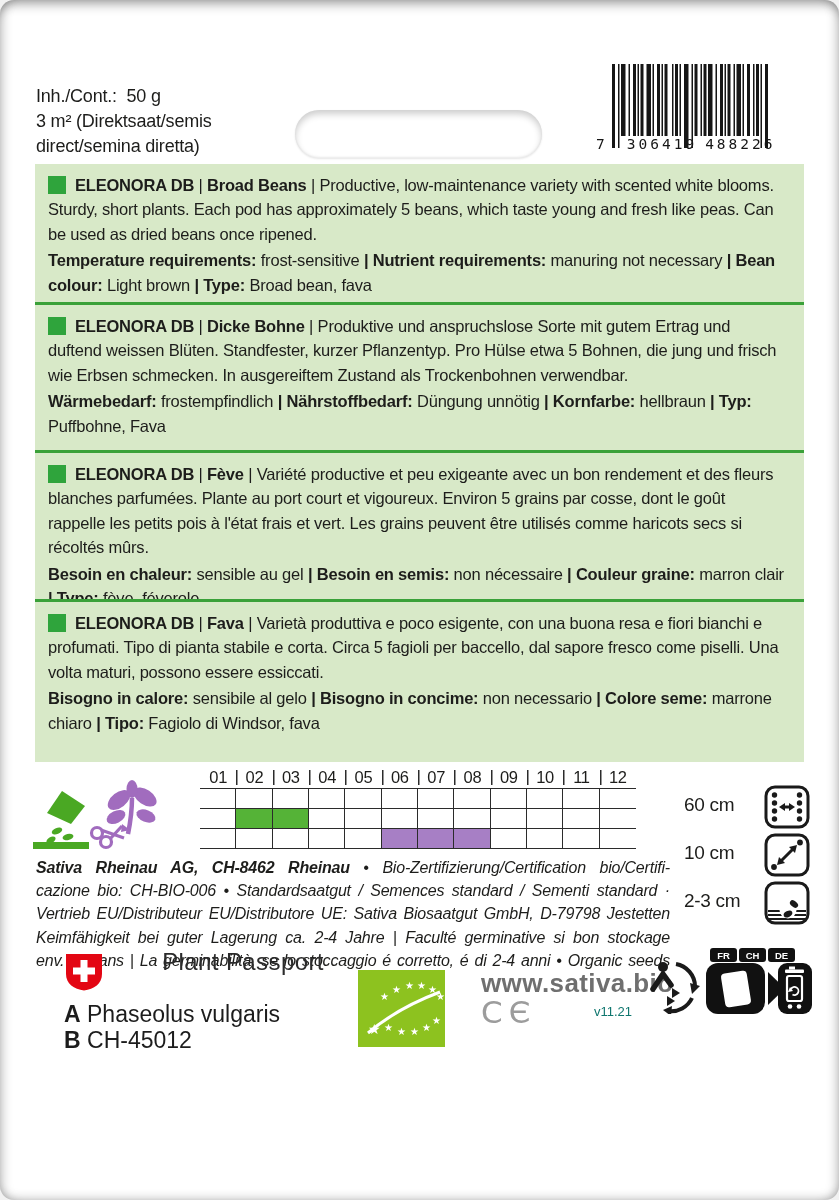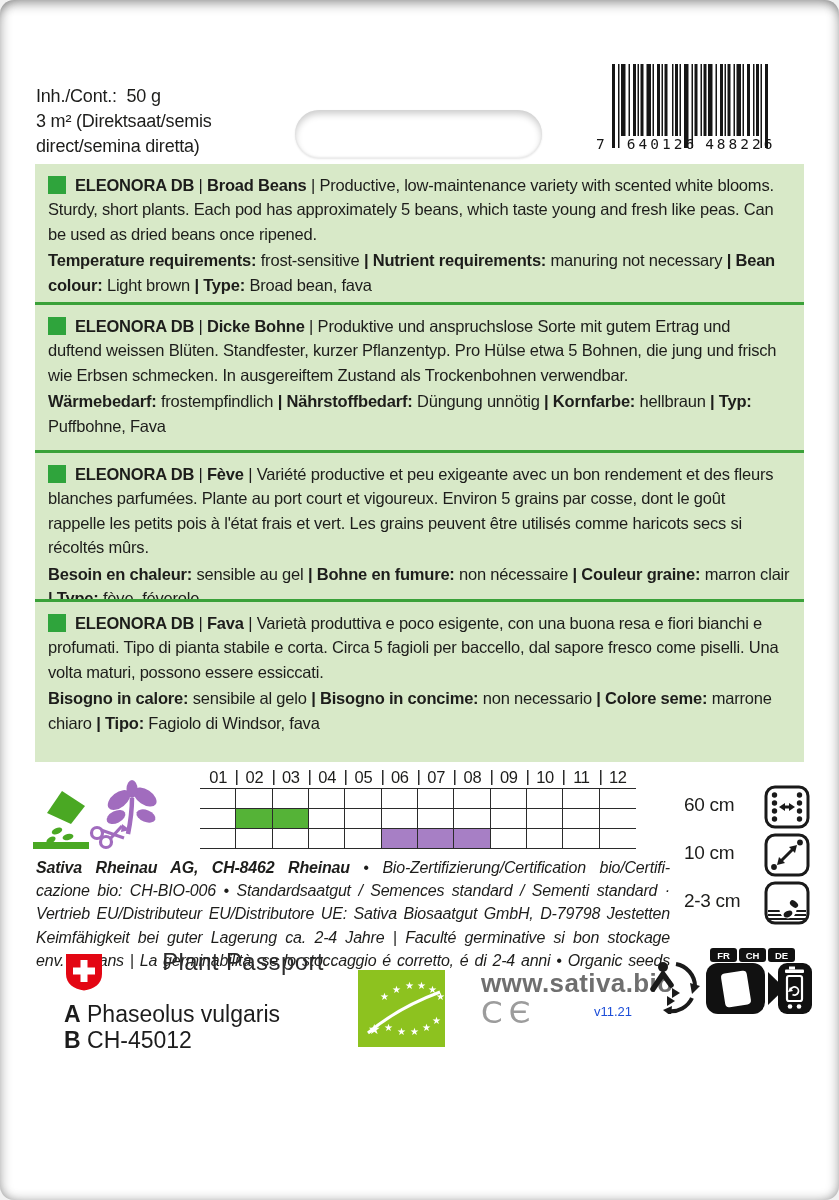--- a/index.html
+++ b/index.html
@@ -46,21 +46,21 @@
   #company{position:absolute;left:36px;top:856px;width:634px;font-size:16px;line-height:23.2px;letter-spacing:-.2px;font-style:italic;}
   #company div{text-align:justify;text-align-last:justify;}
   
   #swiss-shield{position:absolute;left:64px;top:953px;}
   #passport-title{position:absolute;left:148px;top:948px;width:190px;text-align:center;font-size:24px;color:#2b2b2b;letter-spacing:.4px;}
   .passport-line{position:absolute;left:64px;font-size:23px;color:#1c1c1c;}
   #passport-a{top:1001px;} #passport-b{top:1027px;text-align:center;}
   #eu-logo{position:absolute;left:358px;top:970px;}
   #website{position:absolute;left:481px;top:968px;font-size:26px;font-weight:bold;color:#6f6f6f;letter-spacing:.4px;}
   #ce-mark{position:absolute;left:481px;top:994px;font-size:31px;color:#9c9c9c;font-family:"DejaVu Sans",sans-serif;letter-spacing:6px;}
-  #version{position:absolute;left:594px;top:1004px;font-size:13px;color:#1d4ed8;}
+  #version{position:absolute;left:594px;top:1004px;font-size:13px;color:#0f766e;}
   #triman{position:absolute;left:644px;top:958px;}
   #sort-badge{position:absolute;left:706px;top:948px;}
 </style>
 </head>
 <body>
 
 <div class="packet">
 
   <div id="content-info">
     <span>Inh./Cont.:</span>
@@ -101,39 +101,39 @@
         <rect x="124.50" y="0" width="4.50" height="72" fill="#161616"></rect>
         <rect x="130.50" y="0" width="1.50" height="72" fill="#161616"></rect>
         <rect x="135.00" y="0" width="3.00" height="72" fill="#161616"></rect>
         <rect x="141.00" y="0" width="1.50" height="72" fill="#161616"></rect>
         <rect x="144.00" y="0" width="3.00" height="72" fill="#161616"></rect>
         <rect x="148.50" y="0" width="1.50" height="84" fill="#161616"></rect>
         <rect x="153.00" y="0" width="3.00" height="84" fill="#161616"></rect>
       </svg>
     <div class="digits">
       <span>7</span>
-      <span class="g1">640126</span>
+      <span class="g1">306419</span>
       <span class="g2">488226</span>
     </div>
   </div>
 
   <div id="green-panel">
       <div class="block" style="height: 138px;">
         <p class="head"><span class="bullet"></span><b>ELEONORA DB</b> | <b>Broad Beans</b> | <span>Productive, low-maintenance variety with scented white blooms. Sturdy, short plants. Each pod has approximately 5 beans, which taste young and fresh like peas. Can be used as dried beans once ripened.</span></p>
         <p class="specs"><b>Temperature requirements:</b> <span>frost-sensitive</span><b> | </b><b>Nutrient requirements:</b> <span>manuring not necessary</span><b> | </b><b>Bean colour:</b> <span>Light brown</span><b> | </b><b>Type:</b> <span>Broad bean, fava</span></p>
       </div>
       <div class="divider"></div>
       <div class="block" style="height: 145px;">
         <p class="head"><span class="bullet"></span><b>ELEONORA DB</b> | <b>Dicke Bohne</b> | <span>Produktive und anspruchslose Sorte mit gutem Ertrag und duftend weissen Blüten. Standfester, kurzer Pflanzentyp. Pro Hülse etwa 5 Bohnen, die jung und frisch wie Erbsen schmecken. In ausgereiftem Zustand als Trockenbohnen verwendbar.</span></p>
         <p class="specs"><b>Wärmebedarf:</b> <span>frostempfindlich</span><b> | </b><b>Nährstoffbedarf:</b> <span>Düngung unnötig</span><b> | </b><b>Kornfarbe:</b> <span>hellbraun</span><b> | </b><b>Typ:</b> <span>Puffbohne, Fava</span></p>
       </div>
       <div class="divider"></div>
       <div class="block" style="height: 146px;">
         <p class="head"><span class="bullet"></span><b>ELEONORA DB</b> | <b>Fève</b> | <span>Variété productive et peu exigeante avec un bon rendement et des fleurs blanches parfumées. Plante au port court et vigoureux. Environ 5 grains par cosse, dont le goût rappelle les petits pois à l'état frais et vert. Les grains peuvent être utilisés comme haricots secs si récoltés mûrs.</span></p>
-        <p class="specs"><b>Besoin en chaleur:</b> <span>sensible au gel</span><b> | </b><b>Bohne en fumure:</b> <span>non nécessaire</span><b> | </b><b>Couleur graine:</b> <span>marron clair</span><b> | </b><b>Type:</b> <span>fève, féverole</span></p>
+        <p class="specs"><b>Besoin en chaleur:</b> <span>sensible au gel</span><b> | </b><b>Besoin en semis:</b> <span>non nécessaire</span><b> | </b><b>Couleur graine:</b> <span>marron clair</span><b> | </b><b>Type:</b> <span>fève, féverole</span></p>
       </div>
       <div class="divider"></div>
       <div class="block" style="height: 157px;">
         <p class="head"><span class="bullet"></span><b>ELEONORA DB</b> | <b>Fava</b> | <span>Varietà produttiva e poco esigente, con una buona resa e fiori bianchi e profumati. Tipo di pianta stabile e corta. Circa 5 fagioli per baccello, dal sapore fresco come piselli. Una volta maturi, possono essere essiccati.</span></p>
         <p class="specs"><b>Bisogno in calore:</b> <span>sensibile al gelo</span><b> | </b><b>Bisogno in concime:</b> <span>non necessario</span><b> | </b><b>Colore seme:</b> <span>marrone chiaro</span><b> | </b><b>Tipo:</b> <span>Fagiolo di Windsor, fava</span></p>
       </div>
     </div>
 
   <svg id="sow-icon" width="56" height="58">
     <polygon points="29,0 52,15 38,33 14,22" fill="#4aa823"></polygon>

